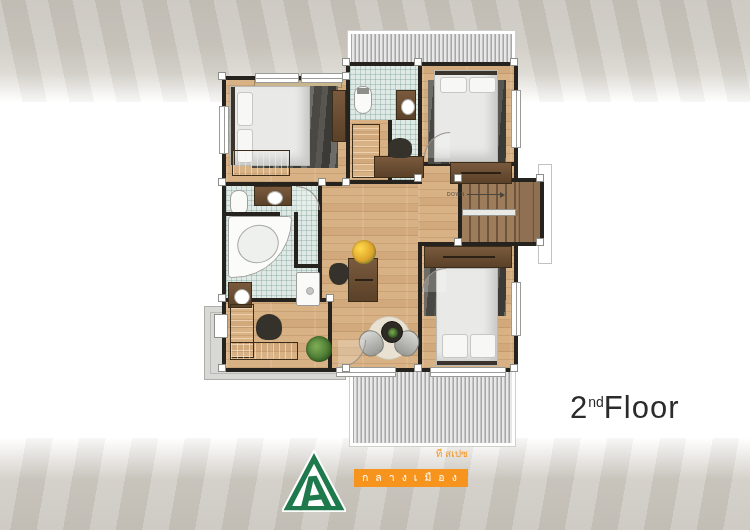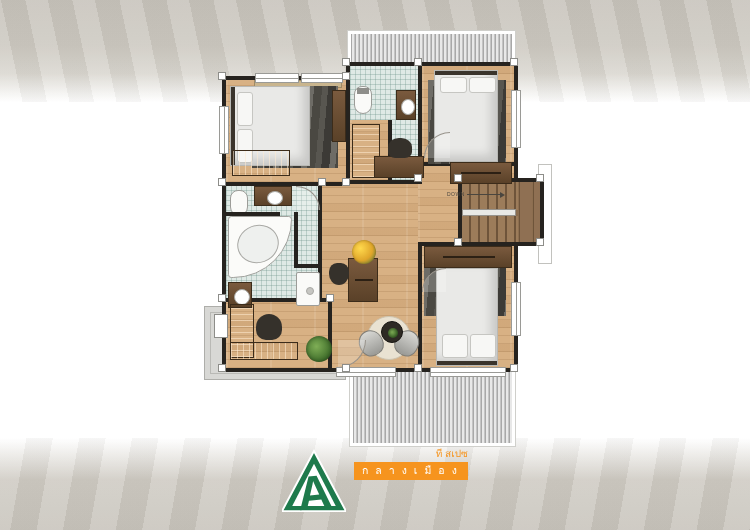--- a/index.html
+++ b/index.html
@@ -61,21 +61,21 @@
   .down-line::after{content:"";position:absolute;right:-4px;top:-2.5px;border-left:5px solid #4a463f;
        border-top:3px solid transparent;border-bottom:3px solid transparent;}
 
   .floor-label{color:var(--label_text,#2b2b2b);font-size:31px;letter-spacing:1px;}
   .floor-label sup{font-size:14px;vertical-align:super;letter-spacing:0;}
 
   .logo{display:flex;align-items:flex-start;gap:8px;}
   .logo-texts{display:flex;flex-direction:column;align-items:stretch;}
   .logo-thai-small{color:var(--brand_orange,#f6941e);font-size:10px;text-align:right;line-height:1;}
   .logo-title{color:var(--brand_green,#1e7a4c);font-size:30px;font-weight:bold;letter-spacing:1px;line-height:1.05;}
-  .logo-banner{margin-top:3px;background:var(--brand_orange,#f6941e);color:#fff;font-size:10.5px;
+  .logo-banner{margin-top:10px;background:var(--brand_orange,#f6941e);color:#fff;font-size:10.5px;
        letter-spacing:7px;text-align:center;padding:3px 4px 4px 8px;line-height:1;}
   .mark-green{fill:var(--brand_green,#1e7a4c);}
 </style>
 </head>
 <body>
 
 <div class="stage">
 
   <div class="abs bg-top"></div>
   <div class="abs bg-bottom"></div>
@@ -213,20 +213,23 @@
   <div class="abs marker" style="left:326px;top:294px;"></div>
   <div class="abs marker" style="left:218px;top:364px;"></div>
   <div class="abs marker" style="left:342px;top:364px;"></div>
   <div class="abs marker" style="left:414px;top:364px;"></div>
   <div class="abs marker" style="left:510px;top:364px;"></div>
   <div class="abs marker" style="left:454px;top:174px;"></div>
   <div class="abs marker" style="left:536px;top:174px;"></div>
   <div class="abs marker" style="left:454px;top:238px;"></div>
   <div class="abs marker" style="left:536px;top:238px;"></div>
 
+  <div class="abs floor-label" style="left:570px;top:390px;">
+    <span>2</span><sup>nd</sup><span>Floor</span>
+  </div>
 
   <div class="abs logo" style="left:282px;top:449px;">
     <svg width="64" height="68" viewBox="0 0 100 104">
       <polygon class="mark-green" points="50,2 100,96 0,96" stroke="#ffffff" stroke-width="3"></polygon>
       <polygon points="50,22 84,88 16,88" fill="#ffffff"></polygon>
       <text x="50" y="92" font-size="74" font-weight="bold" text-anchor="middle" class="mark-green" font-family="Liberation Sans, sans-serif" transform="rotate(-6 50 60)">A</text>
     </svg>
     <div class="logo-texts">
       <div class="logo-thai-small">ที สเปซ</div>
       <div class="logo-banner">กลางเมือง</div>

